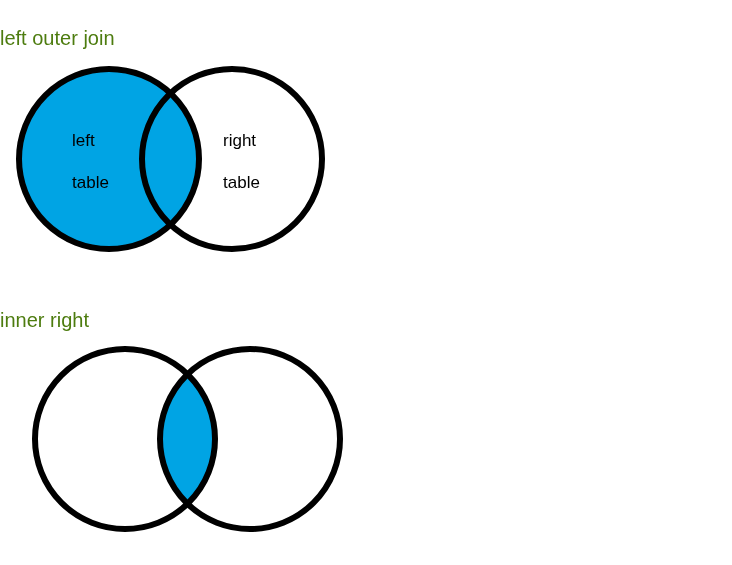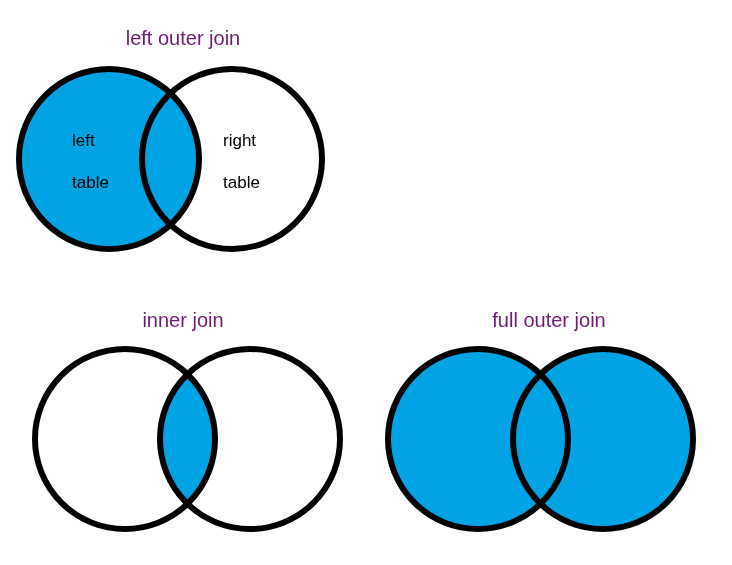--- a/index.html
+++ b/index.html
@@ -21,23 +21,22 @@
     background: #ffffff;
   }
   .diagram {
     position: absolute;
   }
   .diagram-title {
     position: absolute;
     font-family: "Liberation Sans", sans-serif;
     font-size: 20px;
     line-height: 20px;
-    color: #701a75;
+    color: #4d7c0f;
     white-space: nowrap;
-    text-align: center;
     left: 0;
     width: 100%;
   }
   .venn-svg {
     position: absolute;
     left: 0;
     top: 0;
     display: block;
   }
   .venn-label {
@@ -81,47 +80,34 @@
 
       <text class="venn-label" x="72" y="128">left</text>
       <text class="venn-label" x="72" y="170">table</text>
       <text class="venn-label" x="223" y="128">right</text>
       <text class="venn-label" x="223" y="170">table</text>
     </svg>
   </div>
 
 
   <div class="diagram" id="dg-inner">
-    <div class="diagram-title">inner join</div>
+    <div class="diagram-title">inner right</div>
     <svg class="venn-svg" width="366" height="265" viewBox="0 0 366 265">
       <defs>
         <clipPath id="clipA-ij">
           <circle cx="125" cy="139" r="90"></circle>
         </clipPath>
       </defs>
 
       <g clip-path="url(#clipA-ij)">
         <circle cx="250" cy="139" r="90" fill="#00a4e4"></circle>
       </g>
       <circle cx="125" cy="139" r="90" fill="none" stroke="#000000" stroke-width="6"></circle>
       <circle cx="250" cy="139" r="90" fill="none" stroke="#000000" stroke-width="6"></circle>
       <text class="venn-label" x="88" y="126"></text>
       <text class="venn-label" x="88" y="168"></text>
       <text class="venn-label" x="241" y="126"></text>
       <text class="venn-label" x="241" y="168"></text>
     </svg>
   </div>
 
-  <div class="diagram" id="dg-full-outer">
-    <div class="diagram-title">full outer join</div>
-    <svg class="venn-svg" width="366" height="265" viewBox="0 0 366 265">
-      <circle cx="112" cy="139" r="90" fill="#00a4e4"></circle>
-      <circle cx="237" cy="139" r="90" fill="#00a4e4"></circle>
-      <circle cx="112" cy="139" r="90" fill="none" stroke="#000000" stroke-width="6"></circle>
-      <circle cx="237" cy="139" r="90" fill="none" stroke="#000000" stroke-width="6"></circle>
-      <text class="venn-label" x="75" y="126"></text>
-      <text class="venn-label" x="75" y="168"></text>
-      <text class="venn-label" x="228" y="126"></text>
-      <text class="venn-label" x="228" y="168"></text>
-    </svg>
-  </div>
 
 </div>
 
 </body></html>

